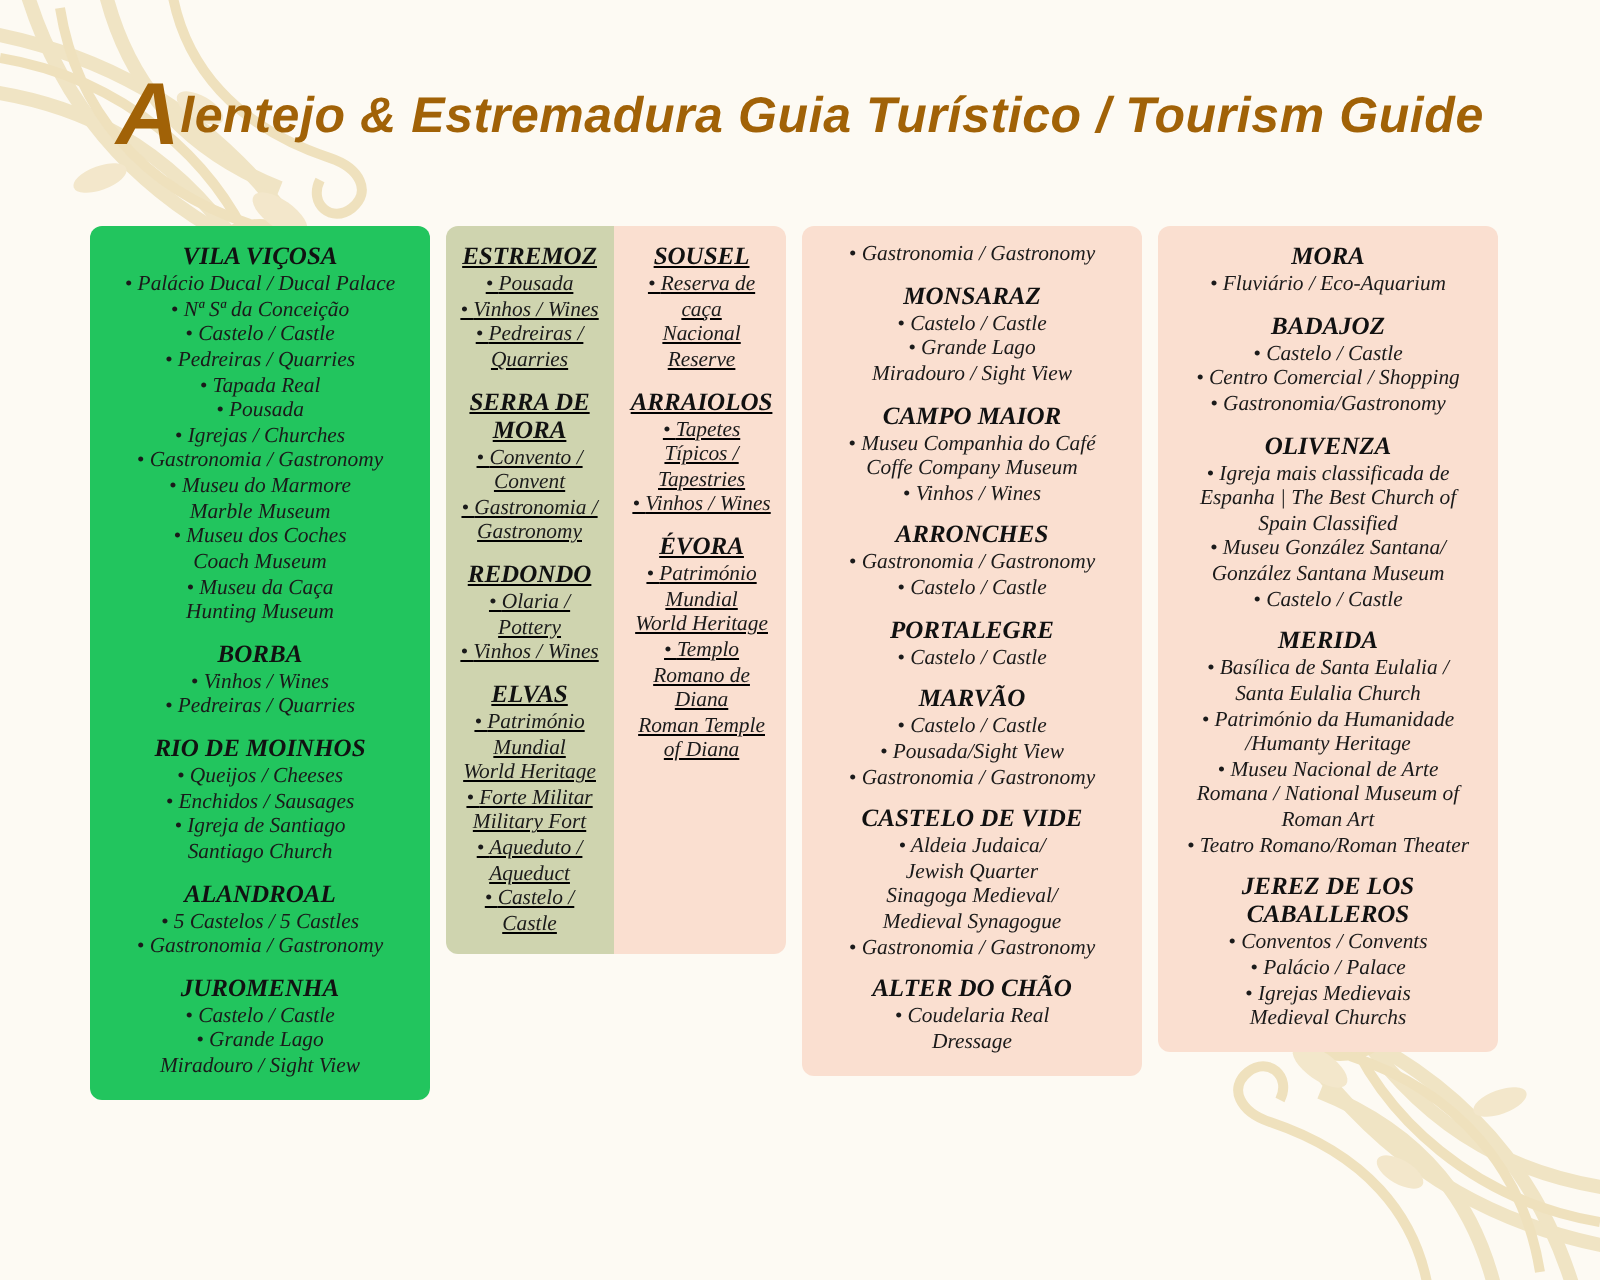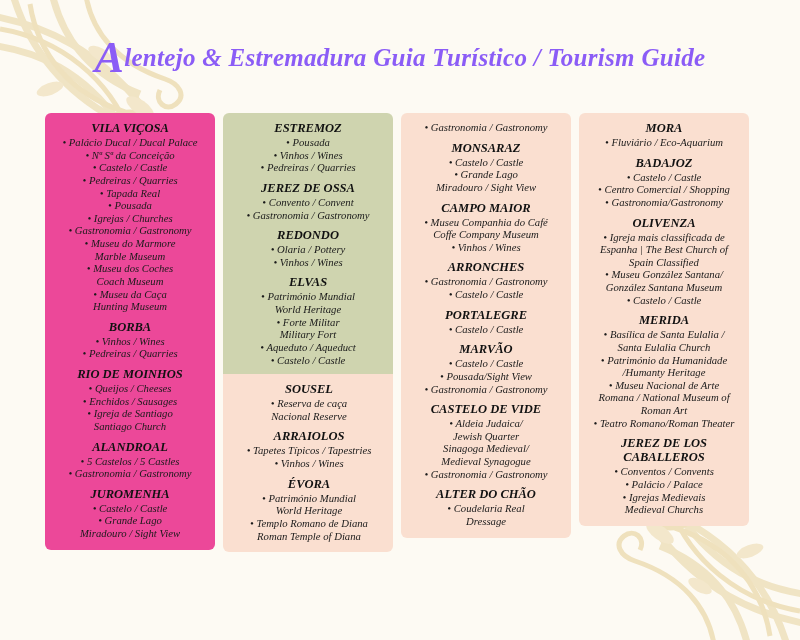--- a/index.html
+++ b/index.html
@@ -30,25 +30,25 @@
   #swirl-br { bottom: -6px; right: -10px; transform: rotate(180deg); }
   #title-bar {
     position: absolute;
     top: 44px;
     left: 0;
     width: 800px;
     text-align: center;
     z-index: 5;
   }
   #title-bar .title-text {
-    font-family: Liberation Serif, serif;
+    font-family: Liberation Sans, sans-serif;
     font-size: 25px;
     font-weight: bold;
     font-style: italic;
-    color: #8b5cf6;
+    color: #a16207;
     letter-spacing: 0.3px;
     white-space: nowrap;
   }
   #title-bar .drop-cap {
     font-size: 44px;
     line-height: 0;
     vertical-align: -6px;
     font-style: italic;
     font-weight: bold;
   }
@@ -61,28 +61,29 @@
     gap: 8px;
     align-items: flex-start;
   }
   .column {
     width: 170px;
     border-radius: 6px;
     box-sizing: border-box;
     padding: 8px 6px 10px 6px;
     overflow: hidden;
   }
-  .col-cream   { background: #ec4899; }
+  .col-cream   { background: #22c55e; }
   .col-pink    { background: #fadfd0; }
   .split-col {
     width: 170px;
     display: flex;
-    flex-direction: column;
+    flex-direction: row;
     border-radius: 6px;
     overflow: hidden;
+    text-decoration: underline;
   }
   .split-top {
     background: #cfd4af;
     padding: 8px 6px 8px 6px;
     box-sizing: border-box;
   }
   .split-bottom {
     background: #fadfd0;
     padding: 8px 6px 10px 8px;
     box-sizing: border-box;
@@ -232,21 +233,21 @@
         <div class="split-top">
           <div class="place">
             <div class="place-name">ESTREMOZ</div>
             <ul class="entries">
               <li class="entry bulleted">Pousada</li>
               <li class="entry bulleted">Vinhos / Wines</li>
               <li class="entry bulleted">Pedreiras / Quarries</li>
             </ul>
           </div>
           <div class="place">
-            <div class="place-name">JEREZ DE OSSA</div>
+            <div class="place-name">SERRA DE MORA</div>
             <ul class="entries">
               <li class="entry bulleted">Convento / Convent</li>
               <li class="entry bulleted">Gastronomia / Gastronomy</li>
             </ul>
           </div>
           <div class="place">
             <div class="place-name">REDONDO</div>
             <ul class="entries">
               <li class="entry bulleted">Olaria / Pottery</li>
               <li class="entry bulleted">Vinhos / Wines</li>

